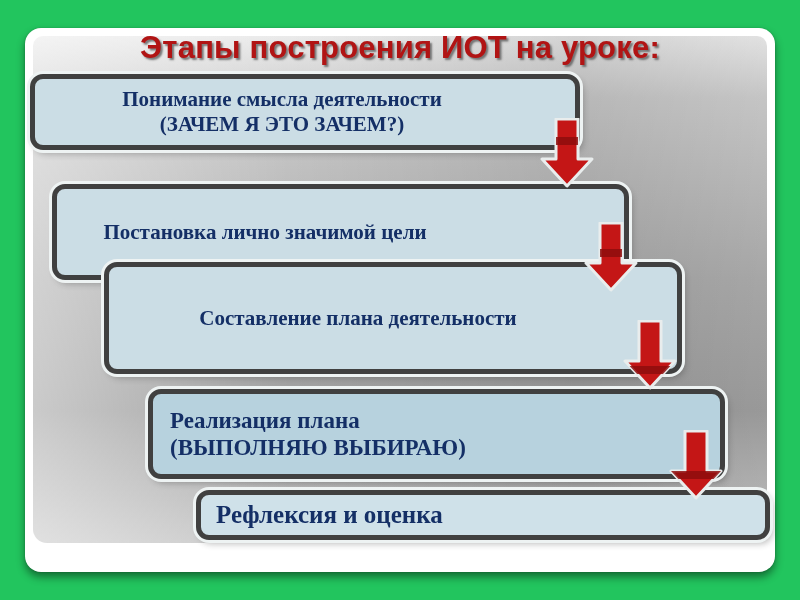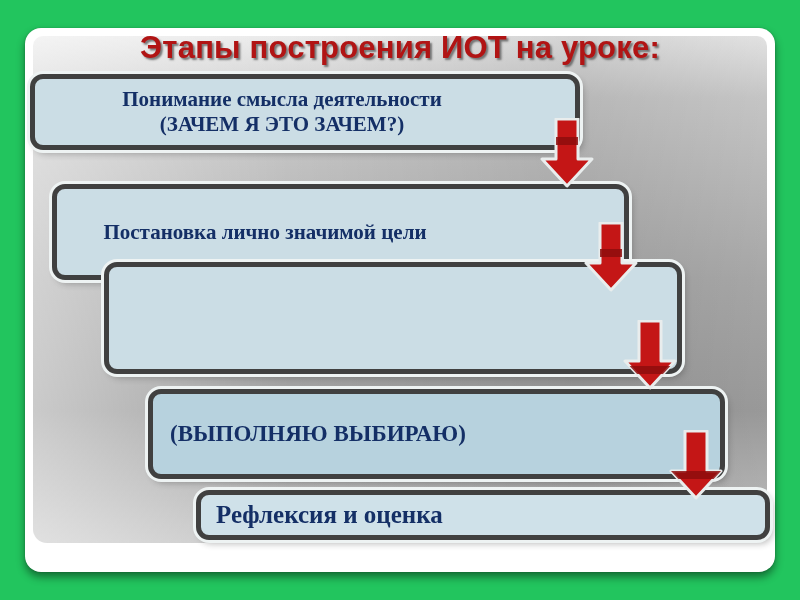--- a/index.html
+++ b/index.html
@@ -53,25 +53,27 @@
   </div>
 
   <div class="box b2">
     <div class="txt t2">
       <div>Постановка лично значимой цели</div>
     </div>
   </div>
 
   <div class="box b3">
     <div class="txt t3">
+      <div>Составление плана деятельности</div>
     </div>
   </div>
 
   <div class="box b4">
     <div class="txt t4">
+      <div>Реализация плана</div>
       <div>(ВЫПОЛНЯЮ ВЫБИРАЮ)</div>
     </div>
   </div>
 
   <div class="box b5">
     <div class="txt t5">
       <div>Рефлексия и оценка</div>
       <div></div>
     </div>
   </div>

